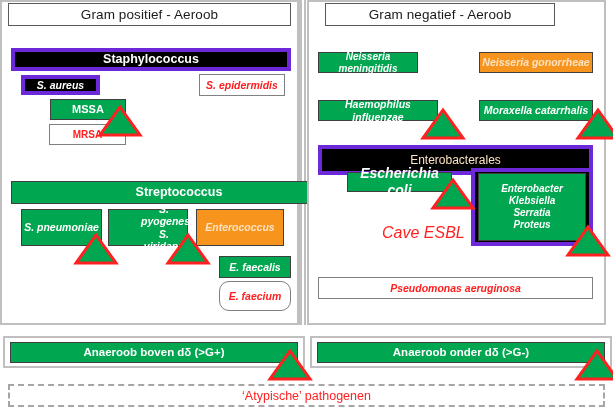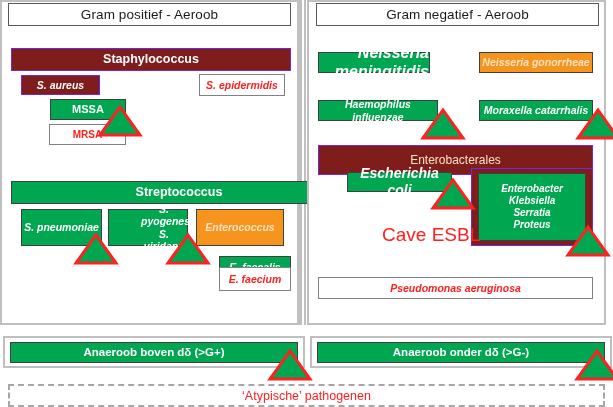--- a/index.html
+++ b/index.html
@@ -22,42 +22,43 @@
   }
 
   
   .bx{
     position:absolute;box-sizing:border-box;
     display:flex;align-items:center;justify-content:center;
     text-align:center;line-height:1.18;
   }
   .bx .lines{width:100%;}
   .green{background:#00A650;border:1px solid #3f3f3f;color:#ffffff;font-weight:bold;font-style:italic;}
-  .orange{background:#7f1d1d;border:1px solid #6d28d9;color:#ffffff;font-weight:bold;font-style:italic;}
+  .orange{background:#000000;border:4px solid #6d28d9;color:#ffffff;font-weight:bold;font-style:italic;}
   .orange-pale{background:#F7941E;border:1px solid #3f3f3f;color:#fde3c2;font-weight:bold;font-style:italic;}
   .white{background:#ffffff;border:1px solid #808080;color:#FF2020;font-weight:bold;font-style:italic;}
   .hdr{font-style:normal;}
   .hdr-pale{font-style:normal;color:#fde3c2;font-weight:normal;}
 
   
   .tri{position:absolute;}
   .tri svg{display:block;overflow:visible;}
 
   
   .botwrap{
     position:absolute;background:#ffffff;border:2px solid #bfbfbf;box-sizing:border-box;
   }
   .dashbox{
     position:absolute;background:#ffffff;border:2px dashed #a6a6a6;box-sizing:border-box;
     display:flex;align-items:center;justify-content:center;
     color:#FF2020;font-size:12.5px;
   }
   .cave{
-    position:absolute;color:#FF2020;font-size:19px;font-family:"Liberation Sans", sans-serif;
+    position:absolute;color:#FF2020;font-size:16px;font-family:"Liberation Sans", sans-serif;
     white-space:nowrap;
+    font-style:italic;
   }
   .redtick{position:absolute;background:#FF2020;}
   .vsep{position:absolute;background:#bfbfbf;}
 </style>
 </head>
 <body>
 
 <div id="stage">
 
   <div class="redtick" style="left:296px;top:0px;width:2px;height:7px;"></div>
@@ -104,27 +105,27 @@
     </svg>
   </div>
   <div class="tri" style="left:166px;top:233px;width:44px;height:32px;">
     <svg width="44" height="32" viewBox="0 0 44 32">
       <polygon points="22,2 42,30 2,30" fill="#00A650" stroke="#FF2020" stroke-width="3"></polygon>
     </svg>
   </div>
 
   <div class="bx green" style="left:219px;top:256px;width:72px;height:22px;font-size:10.5px;">E. faecalis</div>
 
-  <div class="bx white" style="left:219px;top:267px;width:72px;height:24px;font-size:10.5px;">E. faecium</div>
+  <div class="bx white" style="left:219px;top:281px;width:72px;height:30px;font-size:10.5px;border-radius:10px;">E. faecium</div>
 
   <div class="panel" style="left:307px;top:0px;width:299px;height:325px;"></div>
 
-  <div class="panel-title" style="left:316px;top:3px;width:283px;height:23px;">Gram negatief - Aeroob</div>
+  <div class="panel-title" style="left:325px;top:3px;width:230px;height:23px;">Gram negatief - Aeroob</div>
 
-  <div class="bx green" style="left:318px;top:52px;width:112px;height:21px;font-size:16px;text-align:right;">Neisseria meningitidis</div>
+  <div class="bx green" style="left:318px;top:52px;width:100px;height:21px;font-size:10px;">Neisseria meningitidis</div>
 
   <div class="bx orange-pale" style="left:479px;top:52px;width:114px;height:21px;font-size:10.5px;">Neisseria gonorrheae</div>
 
   <div class="bx green" style="left:318px;top:100px;width:120px;height:21px;font-size:10.5px;">Haemophilus influenzae</div>
 
   <div class="bx green" style="left:479px;top:100px;width:114px;height:21px;font-size:10.5px;">Moraxella catarrhalis</div>
 
   <div class="tri" style="left:421px;top:108px;width:44px;height:32px;">
     <svg width="44" height="32" viewBox="0 0 44 32">
       <polygon points="22,2 42,30 2,30" fill="#00A650" stroke="#FF2020" stroke-width="3"></polygon>

